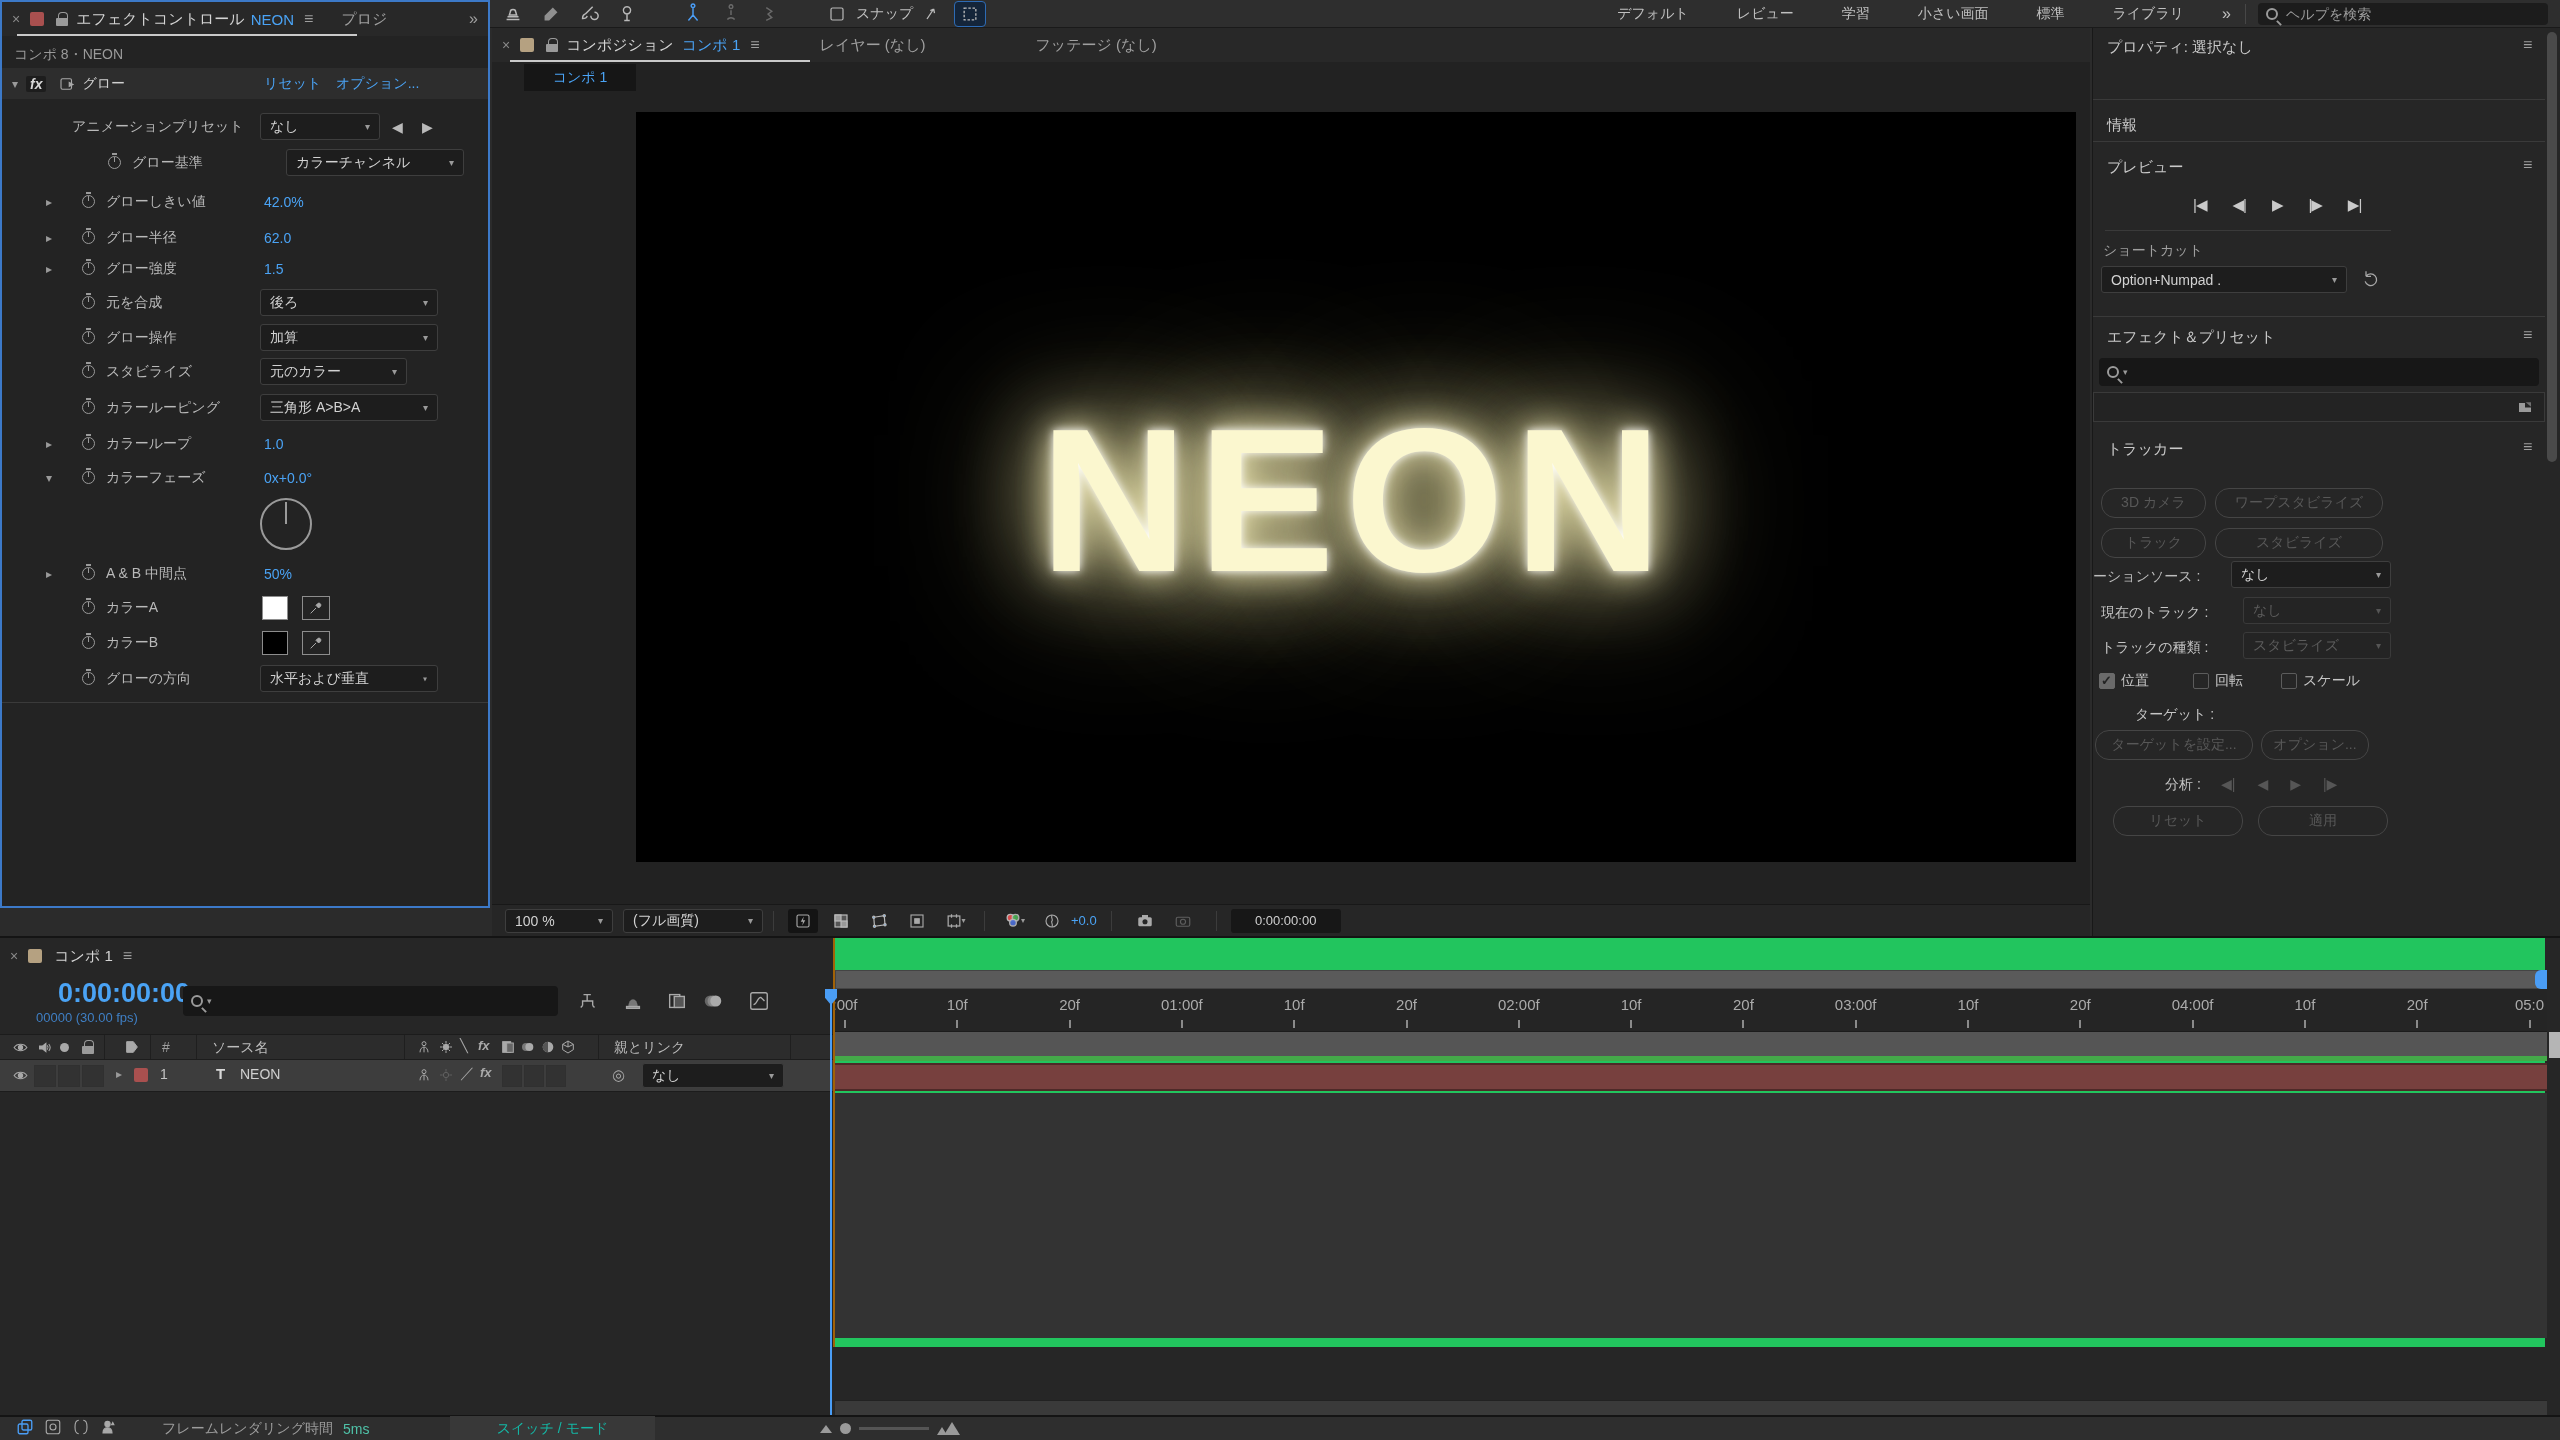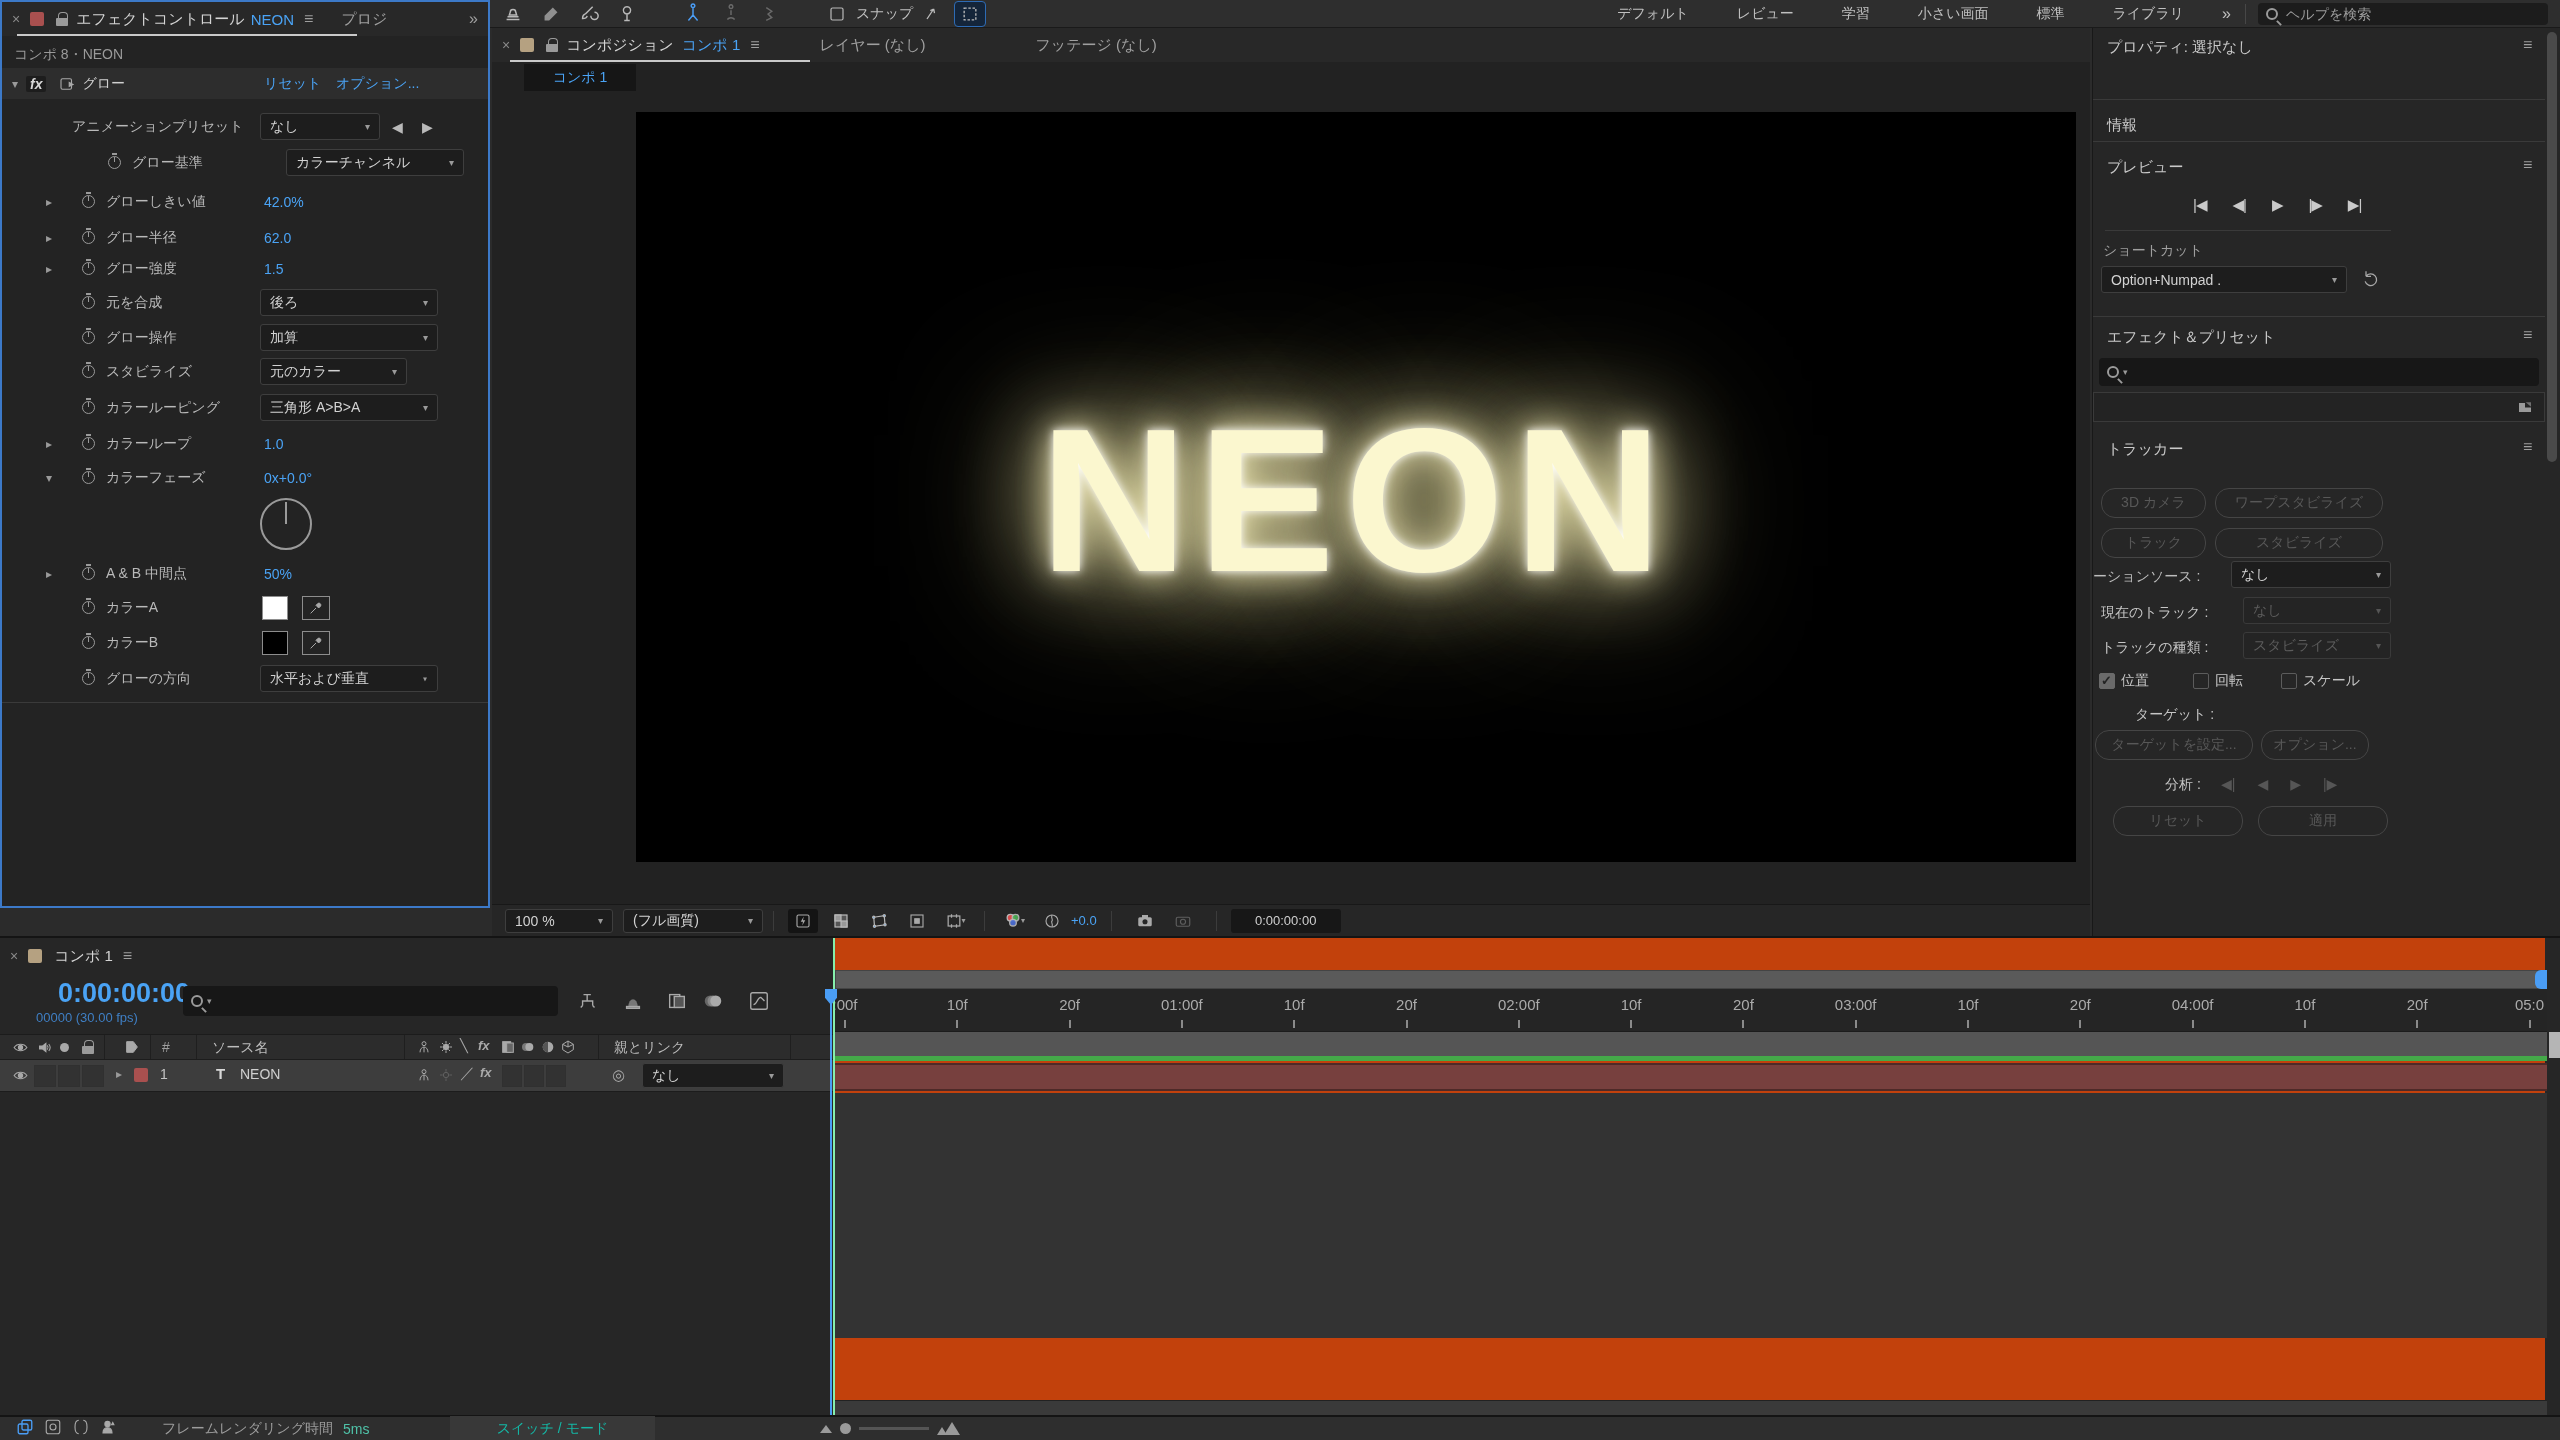--- a/index.html
+++ b/index.html
@@ -684,21 +684,21 @@
       <span class="cellbox" style="left:502px; top:5px; width:20px;"></span>
       <span class="cellbox" style="left:524px; top:5px; width:20px;"></span>
       <span class="cellbox" style="left:546px; top:5px; width:20px;"></span>
       <span class="a" style="left:612px; top:6px; color:#a9a9a9; font-size:15px;">◎</span>
       <div class="dd" style="position:absolute; left:642px; top:3px; width:142px; height:25px;">
           <span>なし</span>
           <span class="chev">▾</span>
         </div>
     </div>
 
-    <div class="a" style="left:833px; top:0; width:1712px; height:479px; background:#c2410c; border-left:2px solid #86efac;">
+    <div class="a" style="left:833px; top:0; width:1712px; height:409px; background:#22c55e; border-left:2px solid #a16207;">
 
       <div class="a" style="left:0; top:32px; width:1712px; height:19px; background:#5a5a5a; border:1px solid #444;"></div>
       <div class="a" style="left:1700px; top:32px; width:12px; height:19px; background:#4a9df5; border-radius:6px 0 0 6px;"></div>
 
       <div class="a" style="left:0; top:51px; width:1712px; height:43px; background:#252525; border-bottom:1px solid #1c1c1c; overflow:hidden;" id="ruler">
           <span class="tick" style="left: 10px;">:00f</span>
           <i class="tickmark" style="left: 10px;"></i>
           <span class="tick" style="left: 122.3px;">10f</span>
           <i class="tickmark" style="left: 122.3px;"></i>
           <span class="tick" style="left: 234.6px;">20f</span>

